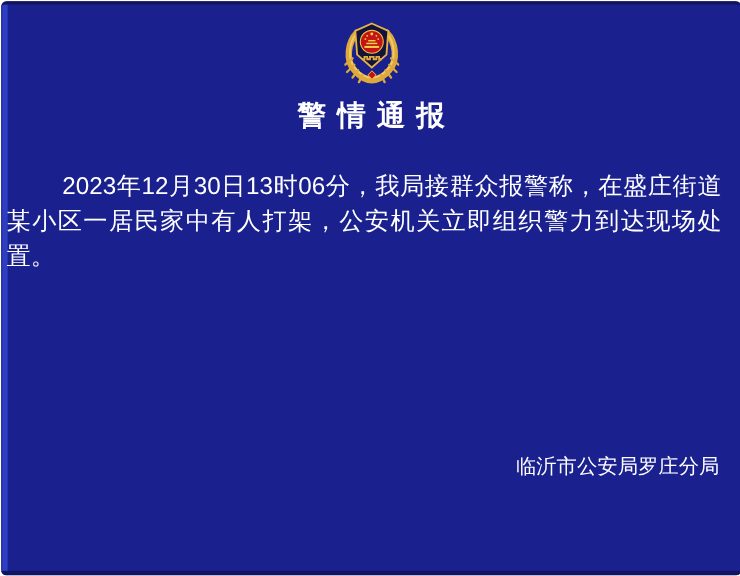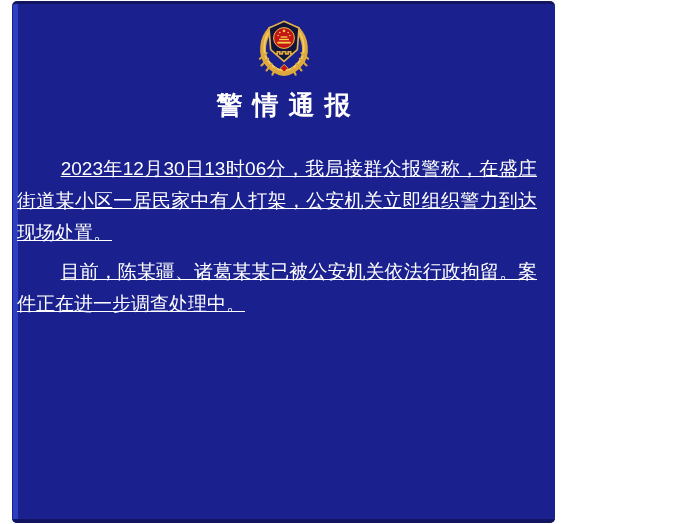--- a/index.html
+++ b/index.html
@@ -12,21 +12,21 @@
     --emblem-red:#c41414;
     --emblem-shield:#111338;
   }
   html,body{margin:0;padding:0;}
   body{
     width:673px;height:524px;position:relative;background:#ffffff;
     font-family:"Liberation Sans","DejaVu Sans",sans-serif;
     overflow:hidden;
   }
   .card{
-    position:absolute;left:12px;top:1px;width:543px;height:522px;
+    position:absolute;left:1px;top:1px;width:673px;height:522px;
     box-sizing:border-box;background:var(--background);
     border-radius:5px;overflow:hidden;
     border-top:3px solid var(--edge-dark);
   }
   .left-stripe{
     position:absolute;left:1px;top:0;bottom:0;width:5px;
     background:var(--left-border);
   }
   .bottom-edge{
     position:absolute;left:0;right:0;bottom:0;height:4px;
@@ -38,23 +38,22 @@
   }
   .title{
     position:absolute;top:84px;left:0;width:100%;
     text-align:center;color:var(--text);
     font-size:26px;font-weight:bold;
     letter-spacing:10px;text-indent:10px;
     white-space:nowrap;
   }
   .body-text{
     position:absolute;left:5px;right:18px;top:149px;
-    color:var(--text);font-size:19px;line-height:32px;
+    color:var(--text);font-size:22px;line-height:32px;
     text-align:justify;
-    text-decoration:underline;
   }
   .body-text p{margin:0 0 7px;text-indent:2.3em;}
   .body-text p:last-child{margin-bottom:0;}
   .sign-block{
     position:absolute;right:20px;top:402px;
     color:var(--text);font-size:18.5px;line-height:35px;
     text-align:right;
   }
 </style>
 </head>
@@ -89,20 +88,20 @@
       <path d="M19 43 h3 v-2.5 h3 v2.5 h3 v-2.5 h4 v2.5 h3 v-2.5 h3 v2.5 h3" stroke="#e0aa3e" stroke-width="2" fill="none"></path>
 
       <rect x="27" y="57" width="6.5" height="6.5" transform="rotate(45 30.2 60.2)" fill="#c41414" stroke="#e8c050" stroke-width="1"></rect>
     </svg>
   </div>
 
   <div class="title">警情通报</div>
 
   <div class="body-text">
     <p>2023年12月30日13时06分，我局接群众报警称，在盛庄街道某小区一居民家中有人打架，公安机关立即组织警力到达现场处置。</p>
-    <p>目前，陈某疆、诸葛某某已被公安机关依法行政拘留。案件正在进一步调查处理中。</p>
   </div>
 
   <div class="sign-block">
+    <div>临沂市公安局罗庄分局</div>
   </div>
 
   <div class="bottom-edge"></div>
 </div>
 
 </body></html>

